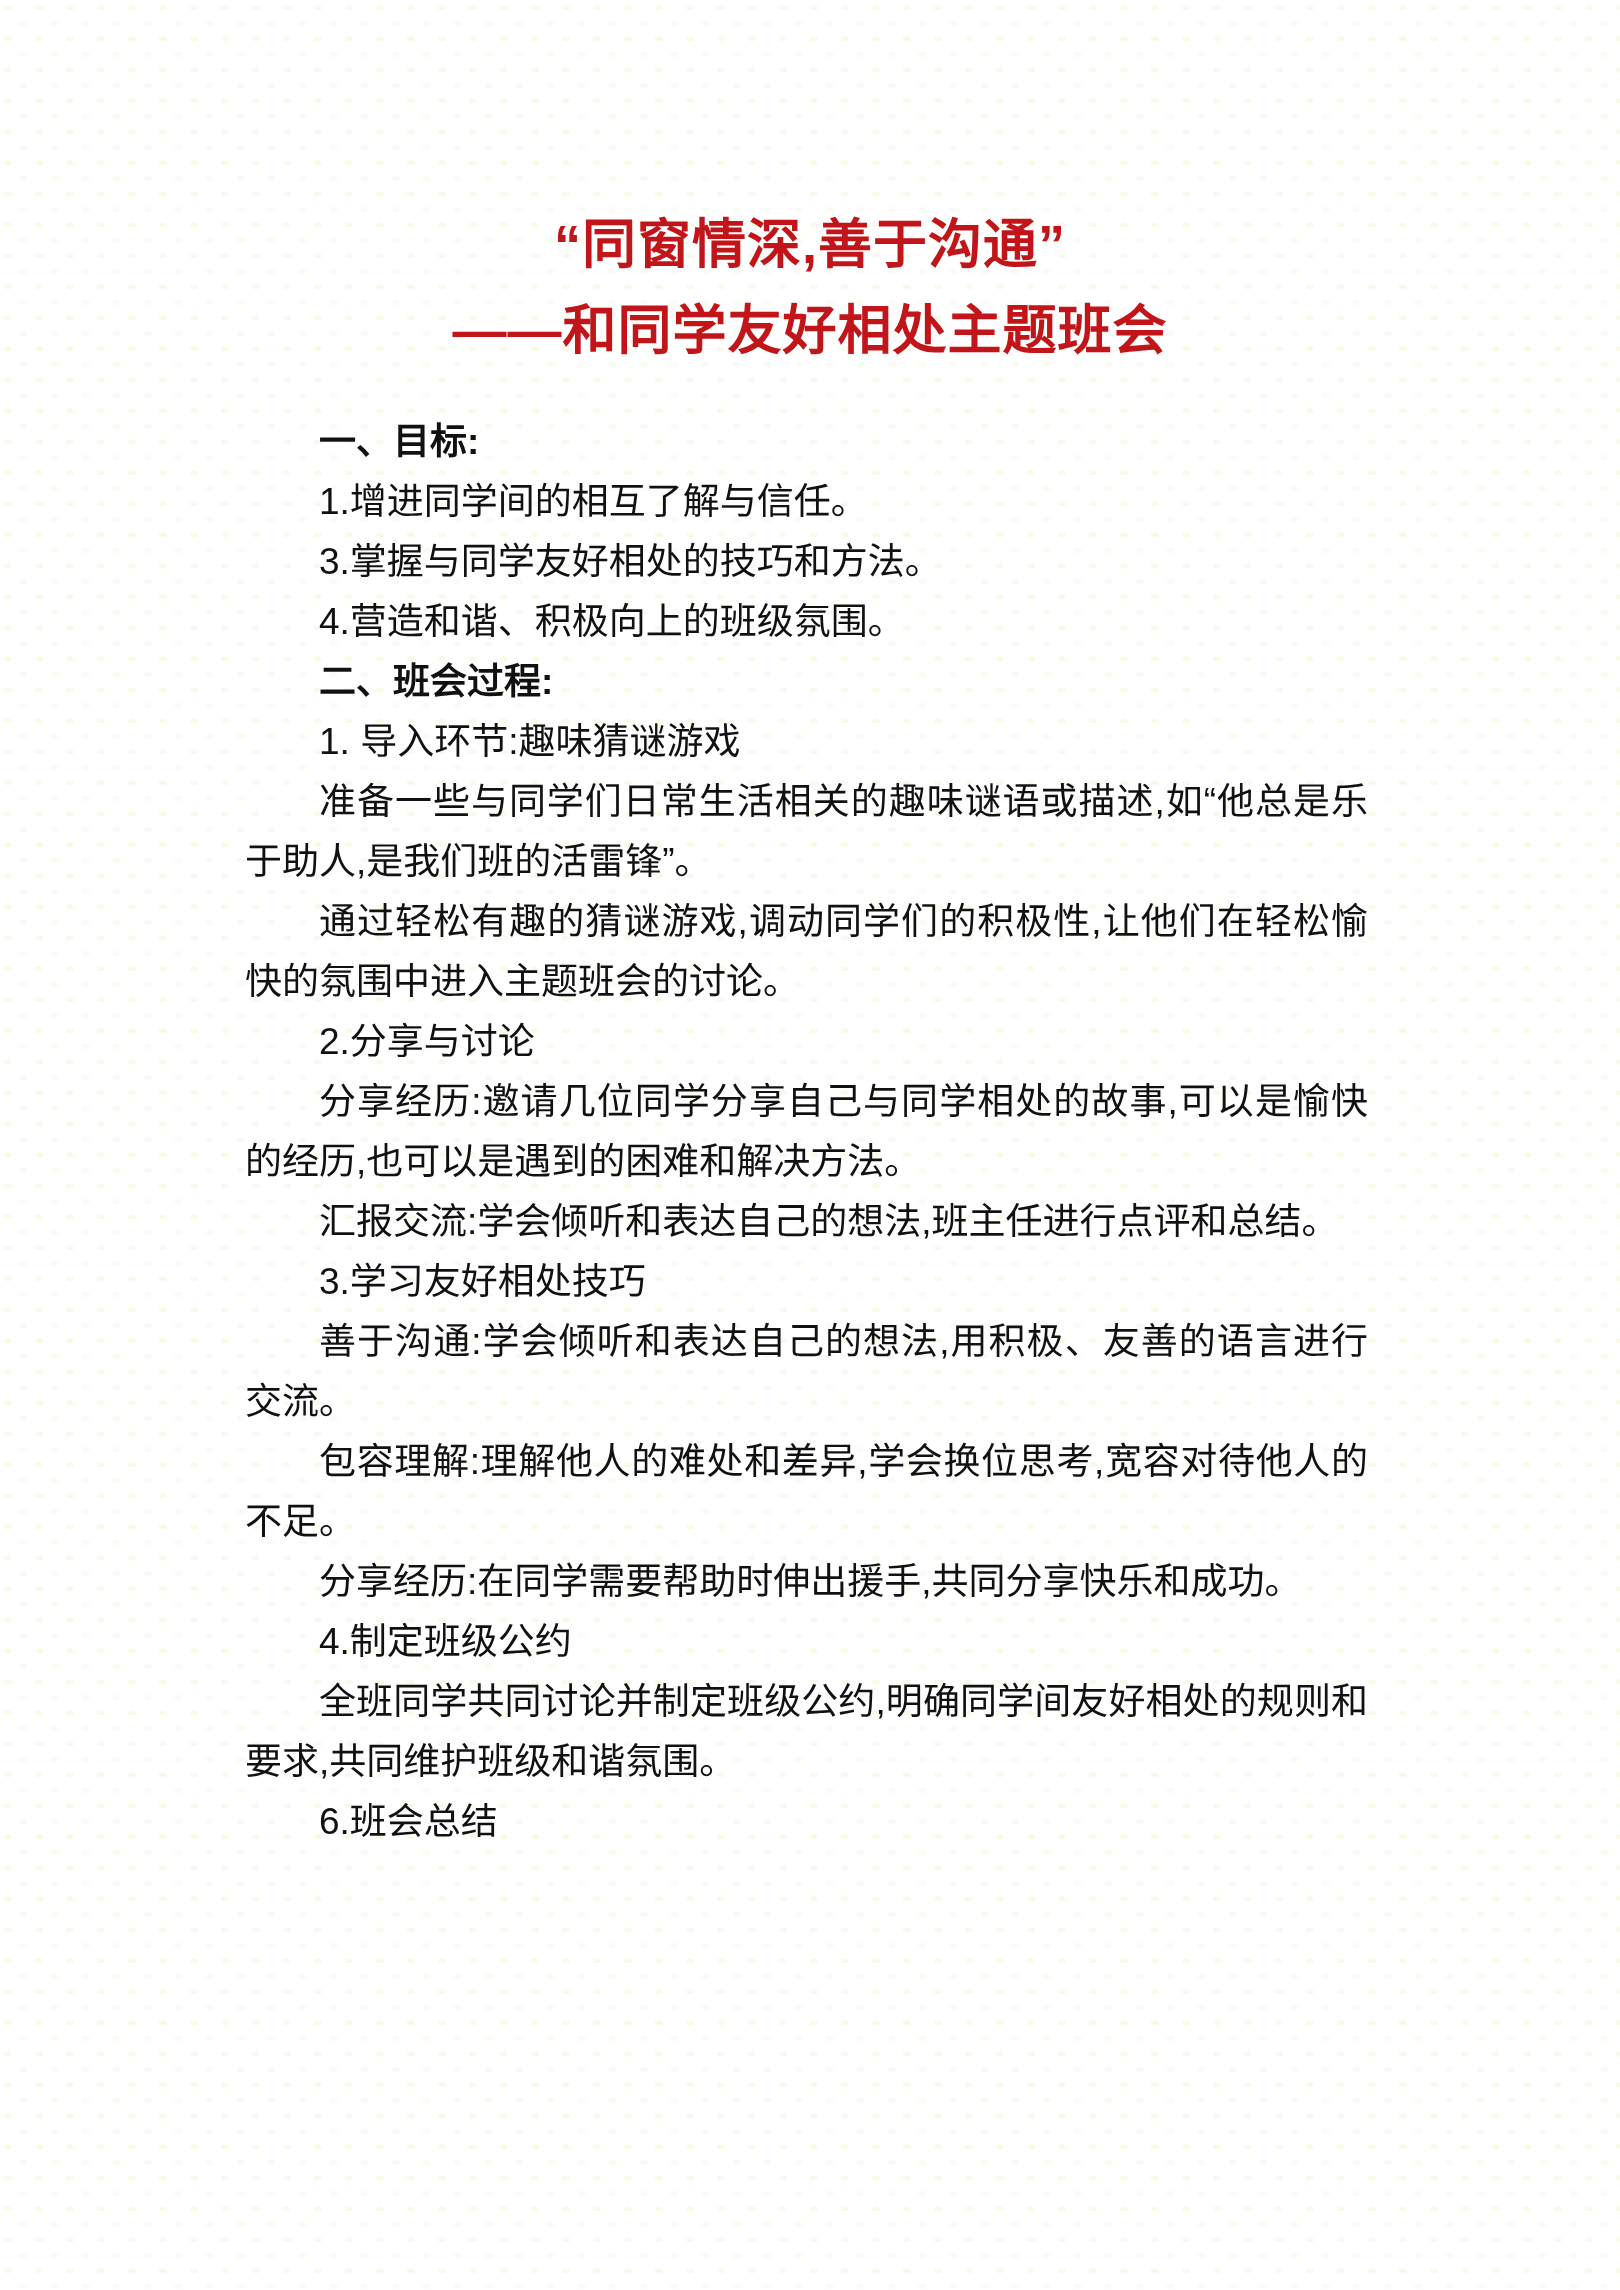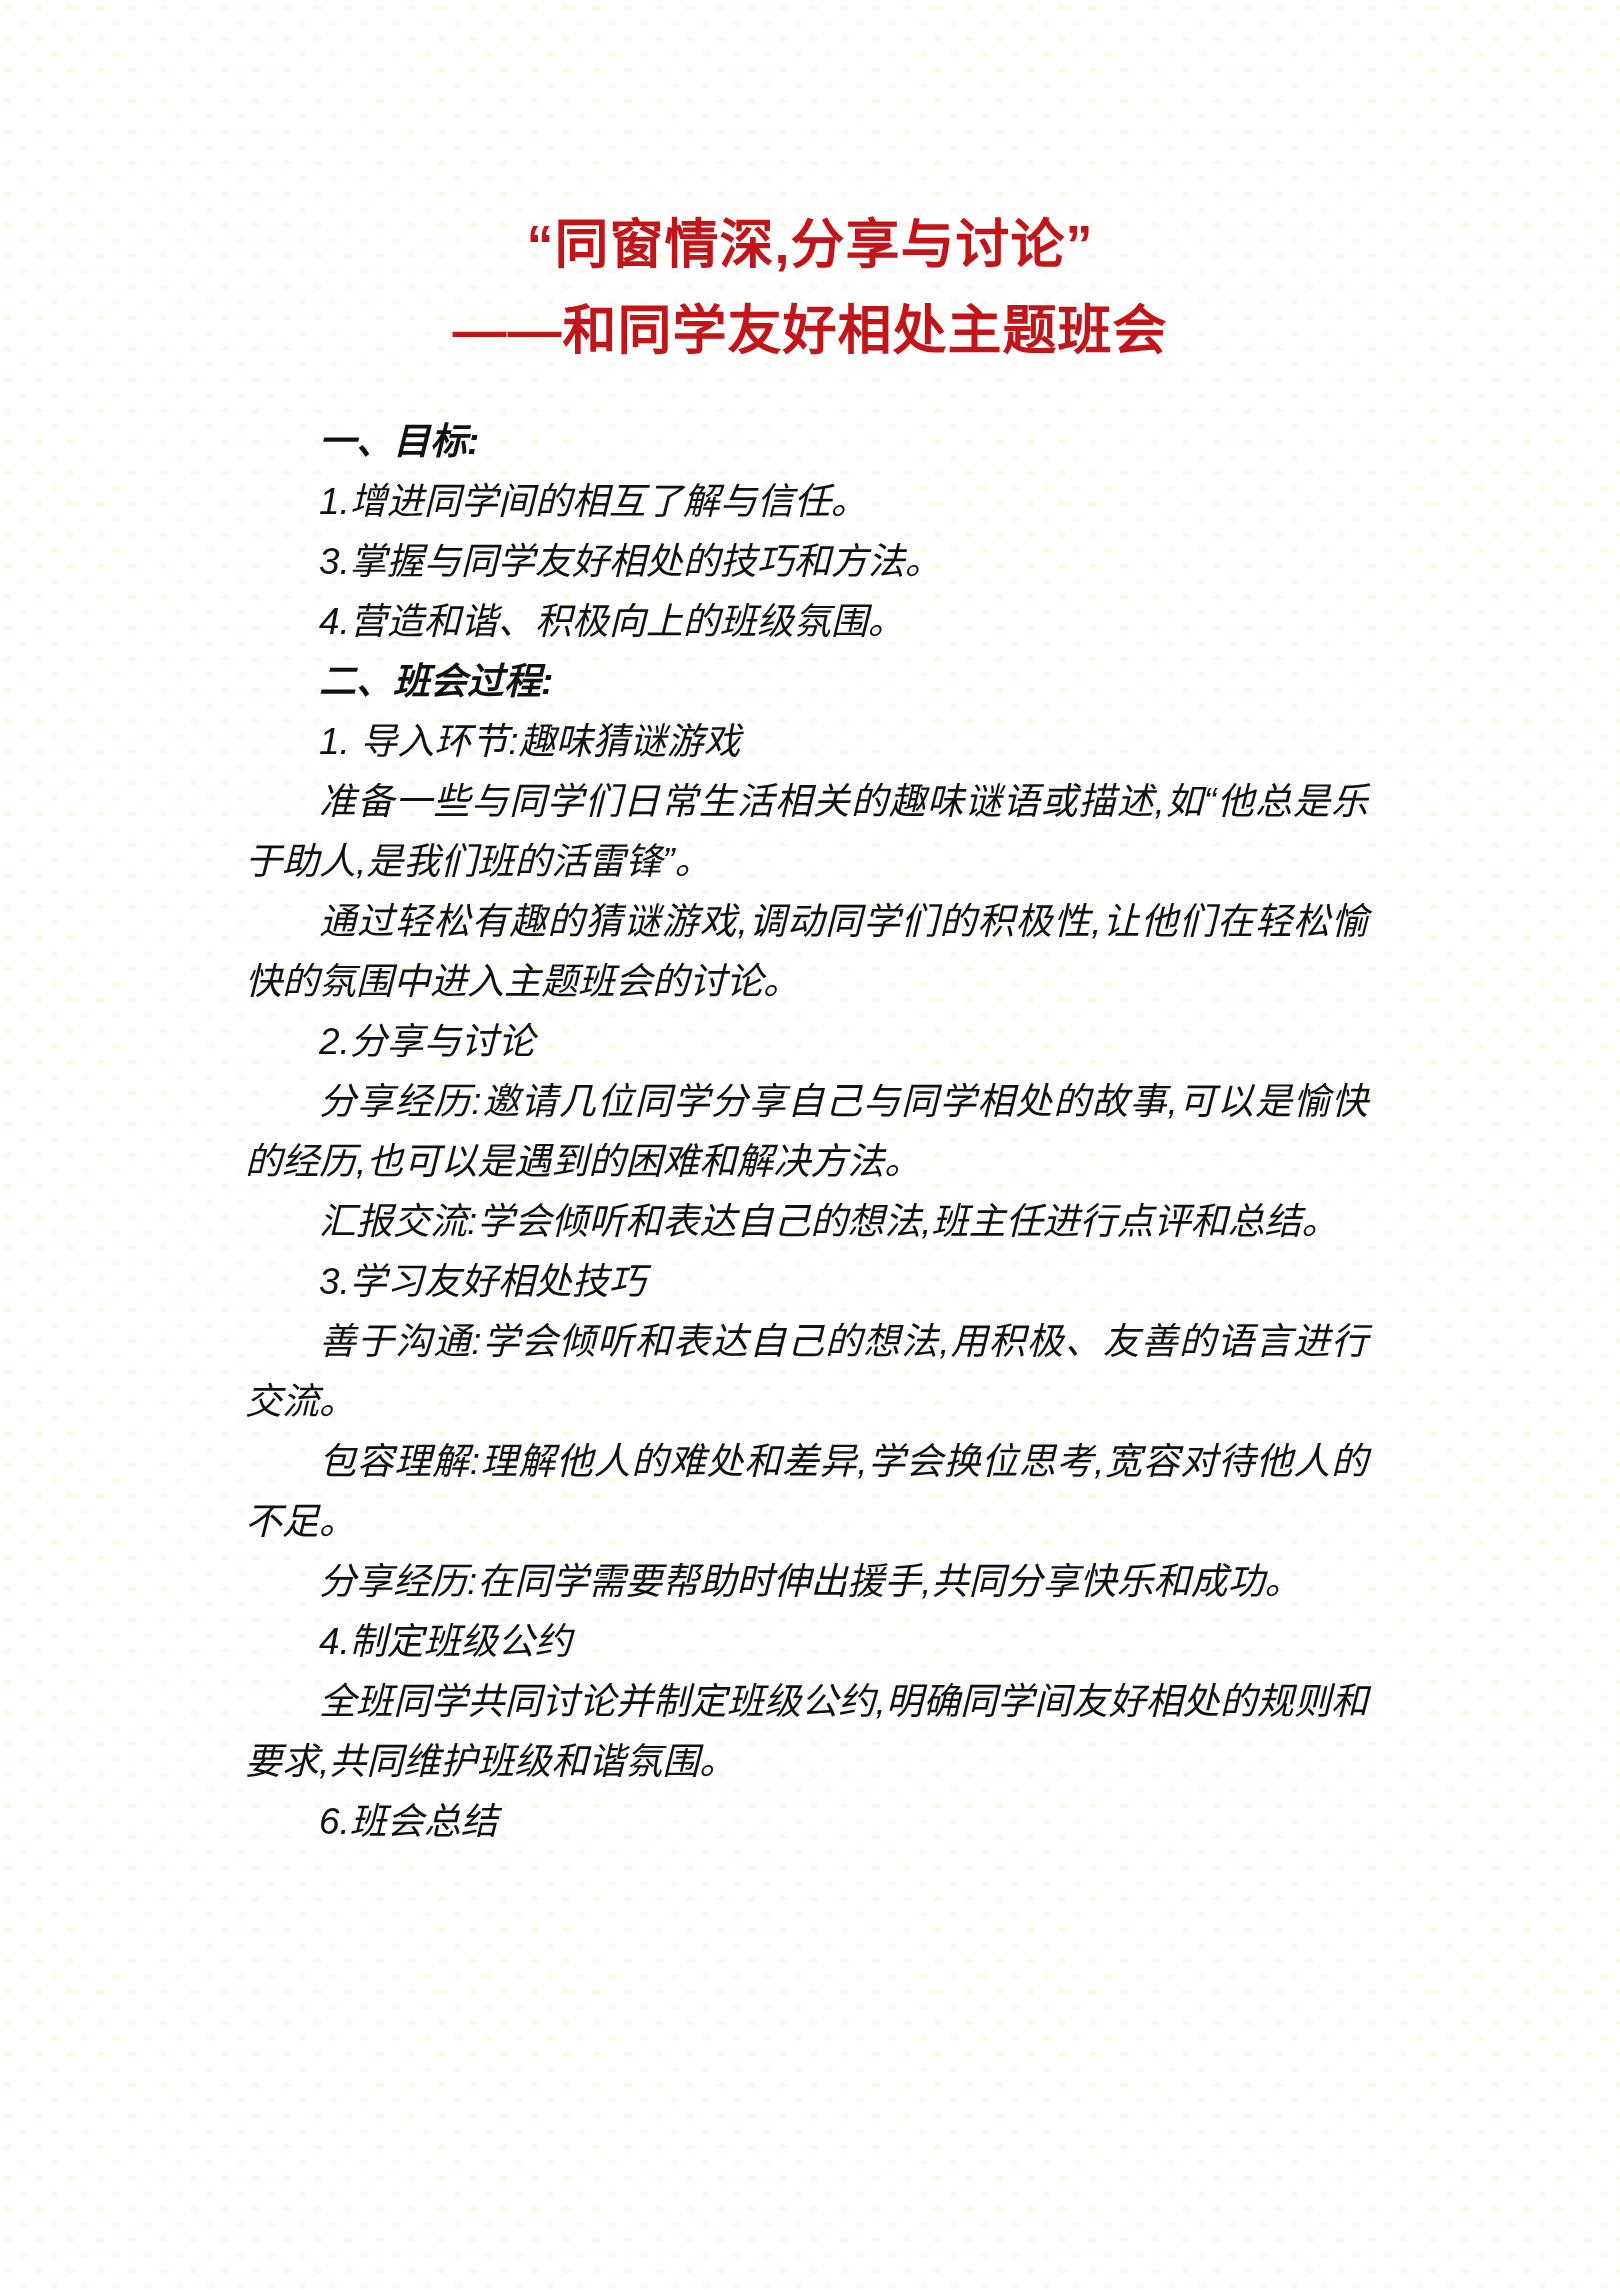--- a/index.html
+++ b/index.html
@@ -41,33 +41,32 @@
     font-size: 37px;
     line-height: 60px;
     color: #111111;
     text-align: justify;
   }
 
   .body-text p {
     text-indent: 2em;
     margin: 0;
     font-weight: normal;
-    font-style: italic;
   }
 
   .body-text p.bold {
     font-weight: bold;
   }
 </style>
 </head>
 <body>
 
 <div class="page">
   <div class="doc">
-    <div class="title">“同窗情深,分享与讨论”</div>
+    <div class="title">“同窗情深,善于沟通”</div>
     <div class="subtitle">——和同学友好相处主题班会</div>
     <div class="body-text">
         <p class="bold">一、目标:</p>
         <p>1.增进同学间的相互了解与信任。</p>
         <p>3.掌握与同学友好相处的技巧和方法。</p>
         <p>4.营造和谐、积极向上的班级氛围。</p>
         <p class="bold">二、班会过程:</p>
         <p>1. 导入环节:趣味猜谜游戏</p>
         <p>准备一些与同学们日常生活相关的趣味谜语或描述,如“他总是乐于助人,是我们班的活雷锋”。</p>
         <p>通过轻松有趣的猜谜游戏,调动同学们的积极性,让他们在轻松愉快的氛围中进入主题班会的讨论。</p>

